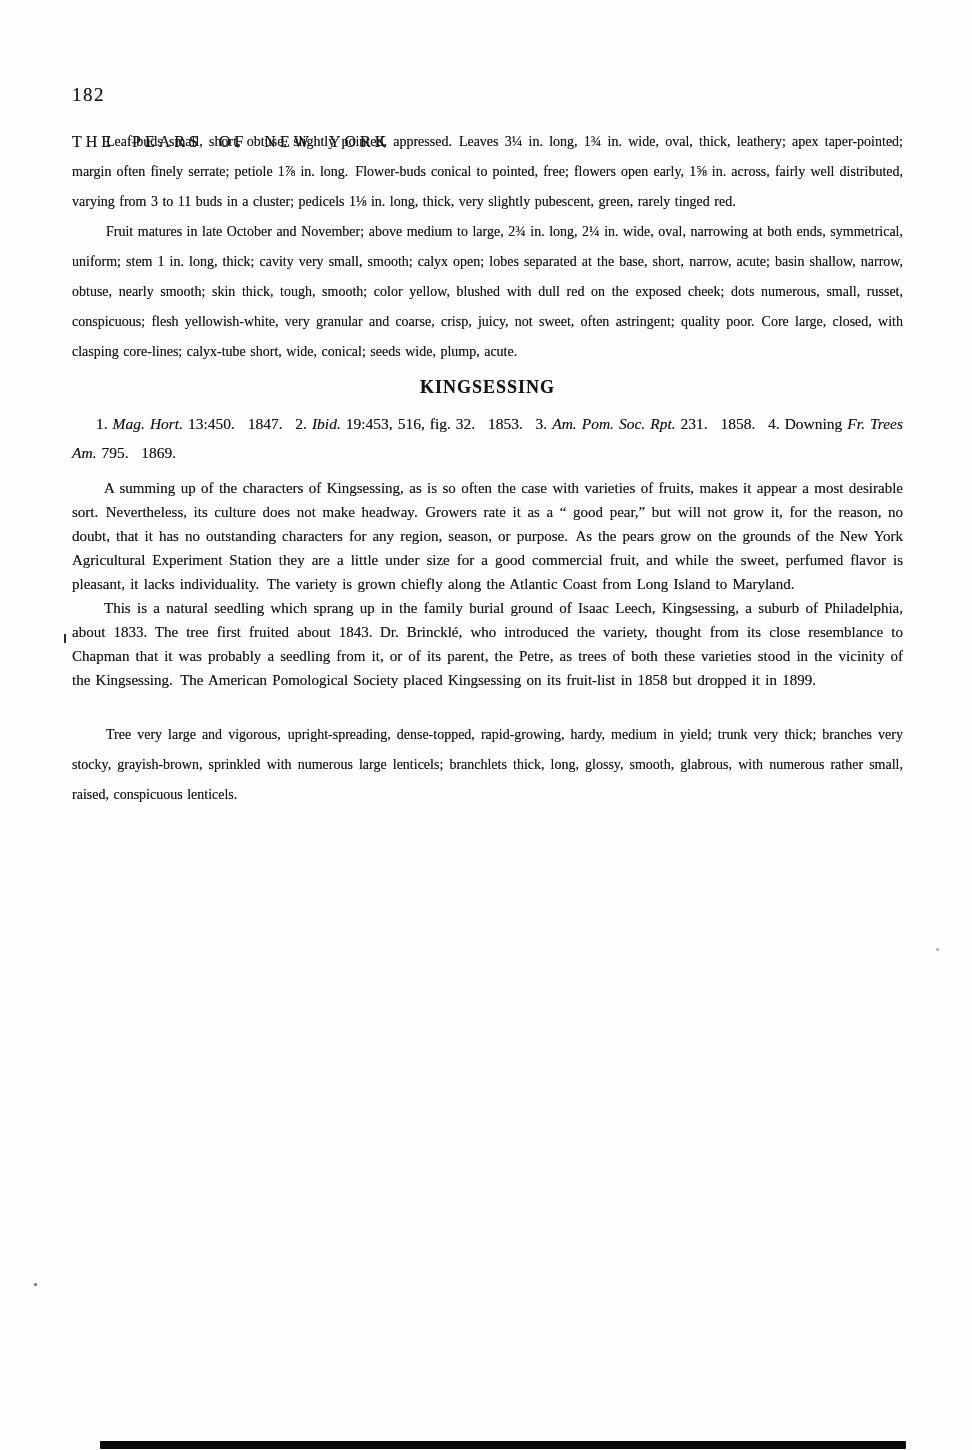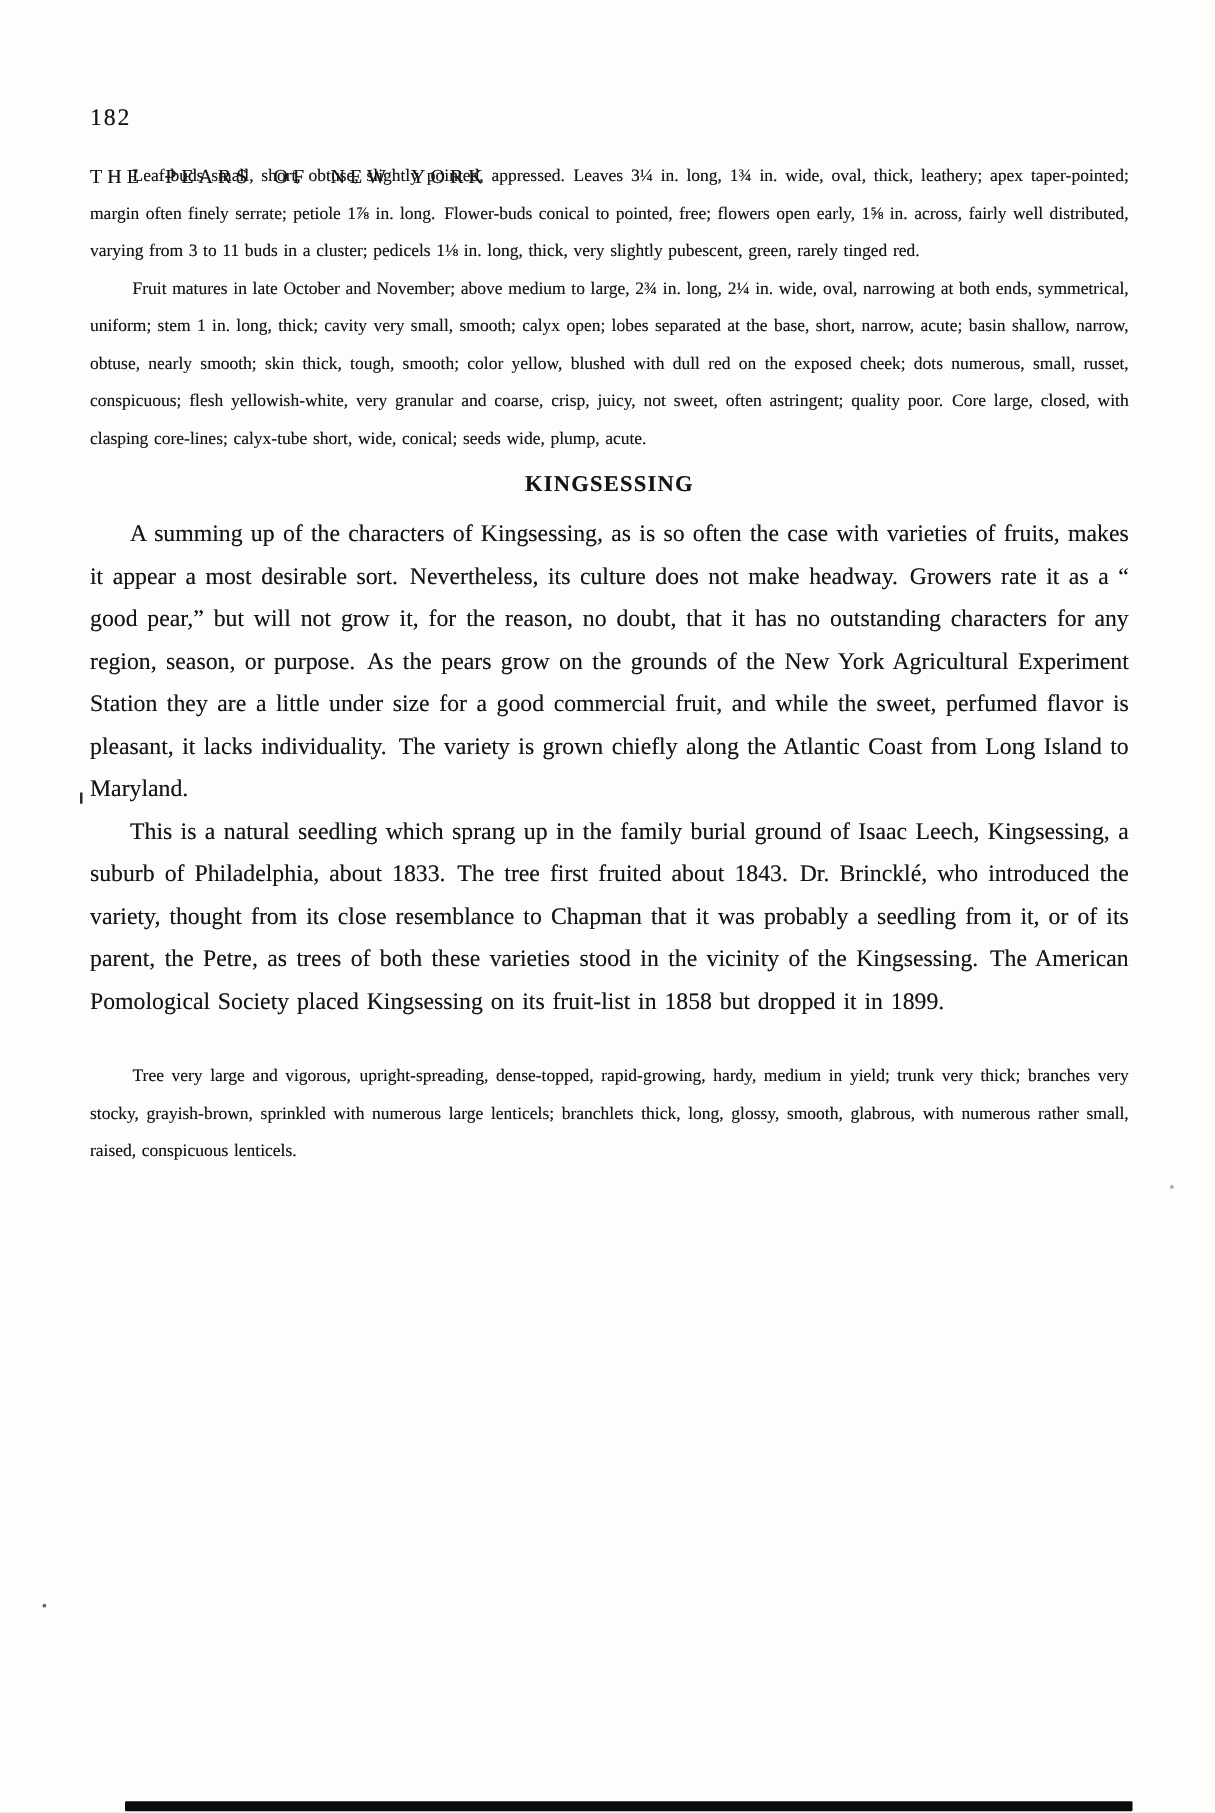--- a/index.html
+++ b/index.html
@@ -61,22 +61,22 @@
     text-indent: 0;
   }
   .citations {
     font-size: 15.5px;
     line-height: 29px;
     text-indent: 24px;
     margin-top: 7px;
     word-spacing: 1px;
   }
   .discussion {
-    font-size: 19px;
-    line-height: 34px;
+    font-size: 15px;
+    line-height: 24px;
     text-indent: 32px;
     word-spacing: 1.5px;
   }
   .discussion.first { margin-top: 9px; }
   .desc-bottom { margin-top: 28px; }
   .scan-speck {
     position: absolute;
     background: #2a2a2a;
   }
   .speck-tick { left: 64px; top: 634px; width: 2px; height: 9px; }
@@ -103,20 +103,21 @@
     <span class="running-title">THE PEARS OF NEW YORK</span>
   </div>
 
   <div class="body-col">
 
     <p class="desc">Leaf-buds small, short, obtuse, slightly pointed, appressed. Leaves 3¼ in. long, 1¾ in. wide, oval, thick, leathery; apex taper-pointed; margin often finely serrate; petiole 1⅞ in. long. Flower-buds conical to pointed, free; flowers open early, 1⅝ in. across, fairly well distributed, varying from 3 to 11 buds in a cluster; pedicels 1⅛ in. long, thick, very slightly pubescent, green, rarely tinged red.</p>
     <p class="desc">Fruit matures in late October and November; above medium to large, 2¾ in. long, 2¼ in. wide, oval, narrowing at both ends, symmetrical, uniform; stem 1 in. long, thick; cavity very small, smooth; calyx open; lobes separated at the base, short, narrow, acute; basin shallow, narrow, obtuse, nearly smooth; skin thick, tough, smooth; color yellow, blushed with dull red on the exposed cheek; dots numerous, small, russet, conspicuous; flesh yellowish-white, very granular and coarse, crisp, juicy, not sweet, often astringent; quality poor. Core large, closed, with clasping core-lines; calyx-tube short, wide, conical; seeds wide, plump, acute.</p>
 
     <p class="desc variety-heading">KINGSESSING</p>
 
+    <p class="citations"><span>1. </span><i>Mag. Hort.</i><span> 13:450.  1847.  2. </span><i>Ibid.</i><span> 19:453, 516, fig. 32.  1853.  3. </span><i>Am. Pom. Soc. Rpt.</i><span> 231.  1858.  4. Downing </span><i>Fr. Trees Am.</i><span> 795.  1869.</span></p>
 
     <p class="discussion first">A summing up of the characters of Kingsessing, as is so often the case with varieties of fruits, makes it appear a most desirable sort. Nevertheless, its culture does not make headway. Growers rate it as a “ good pear,” but will not grow it, for the reason, no doubt, that it has no outstanding characters for any region, season, or purpose. As the pears grow on the grounds of the New York Agricultural Experiment Station they are a little under size for a good commercial fruit, and while the sweet, perfumed flavor is pleasant, it lacks individuality. The variety is grown chiefly along the Atlantic Coast from Long Island to Maryland.</p>
     <p class="discussion">This is a natural seedling which sprang up in the family burial ground of Isaac Leech, Kingsessing, a suburb of Philadelphia, about 1833. The tree first fruited about 1843. Dr. Brincklé, who introduced the variety, thought from its close resemblance to Chapman that it was probably a seedling from it, or of its parent, the Petre, as trees of both these varieties stood in the vicinity of the Kingsessing. The American Pomological Society placed Kingsessing on its fruit-list in 1858 but dropped it in 1899.</p>
 
     <p class="desc desc-bottom">Tree very large and vigorous, upright-spreading, dense-topped, rapid-growing, hardy, medium in yield; trunk very thick; branches very stocky, grayish-brown, sprinkled with numerous large lenticels; branchlets thick, long, glossy, smooth, glabrous, with numerous rather small, raised, conspicuous lenticels.</p>
 
   </div>
 
   <div class="scan-speck speck-tick"></div>
   <div class="scan-speck speck-dot-left"></div>

